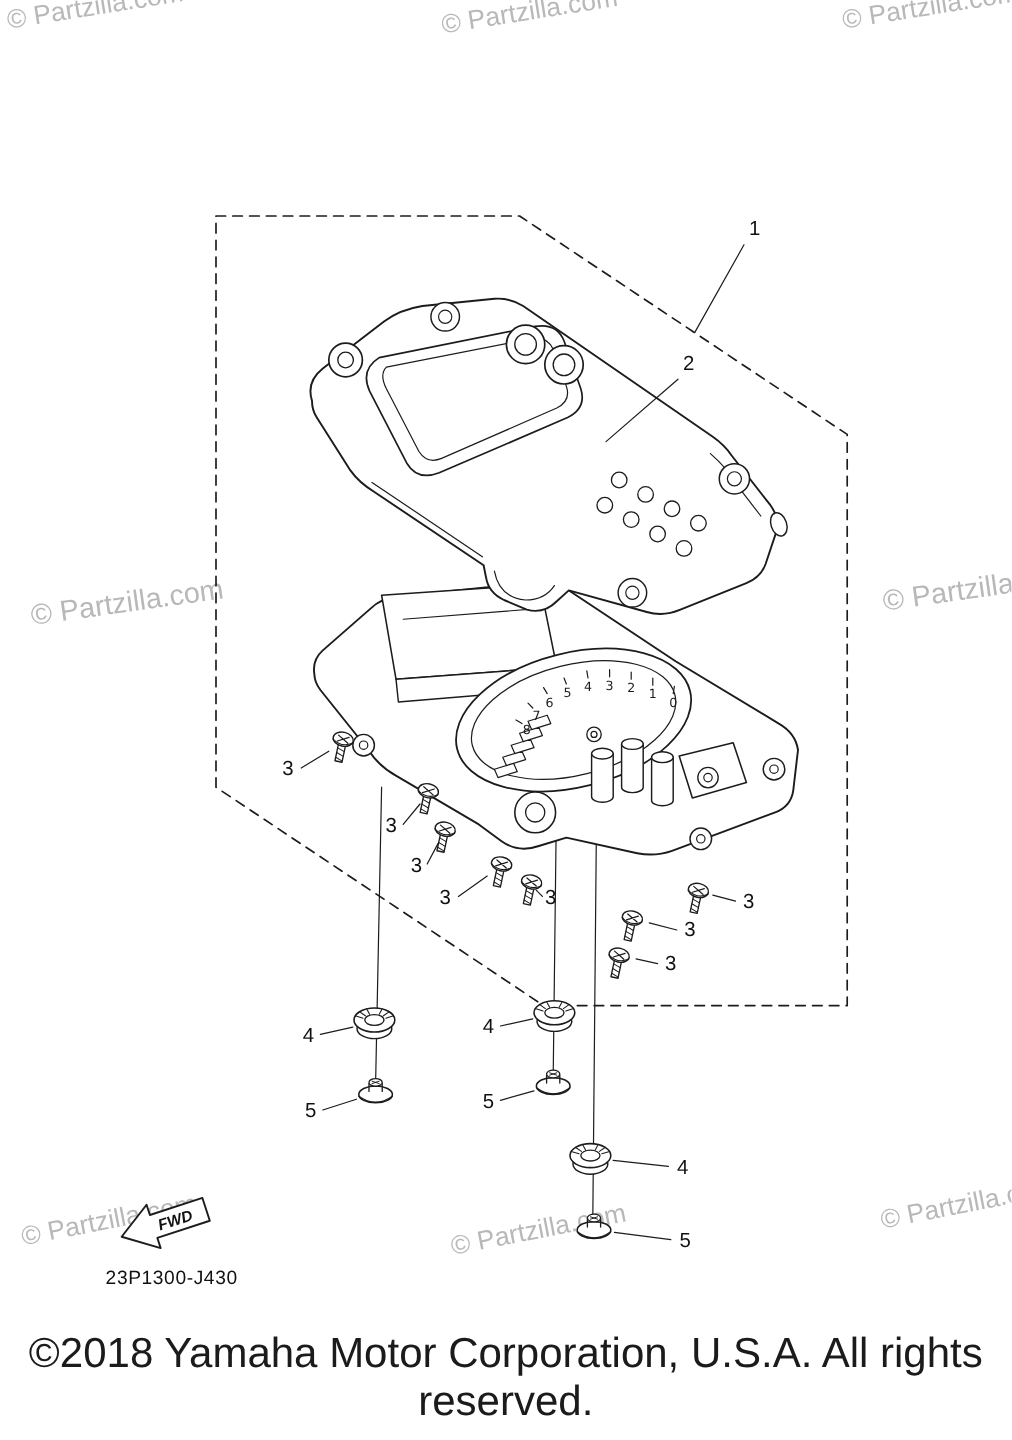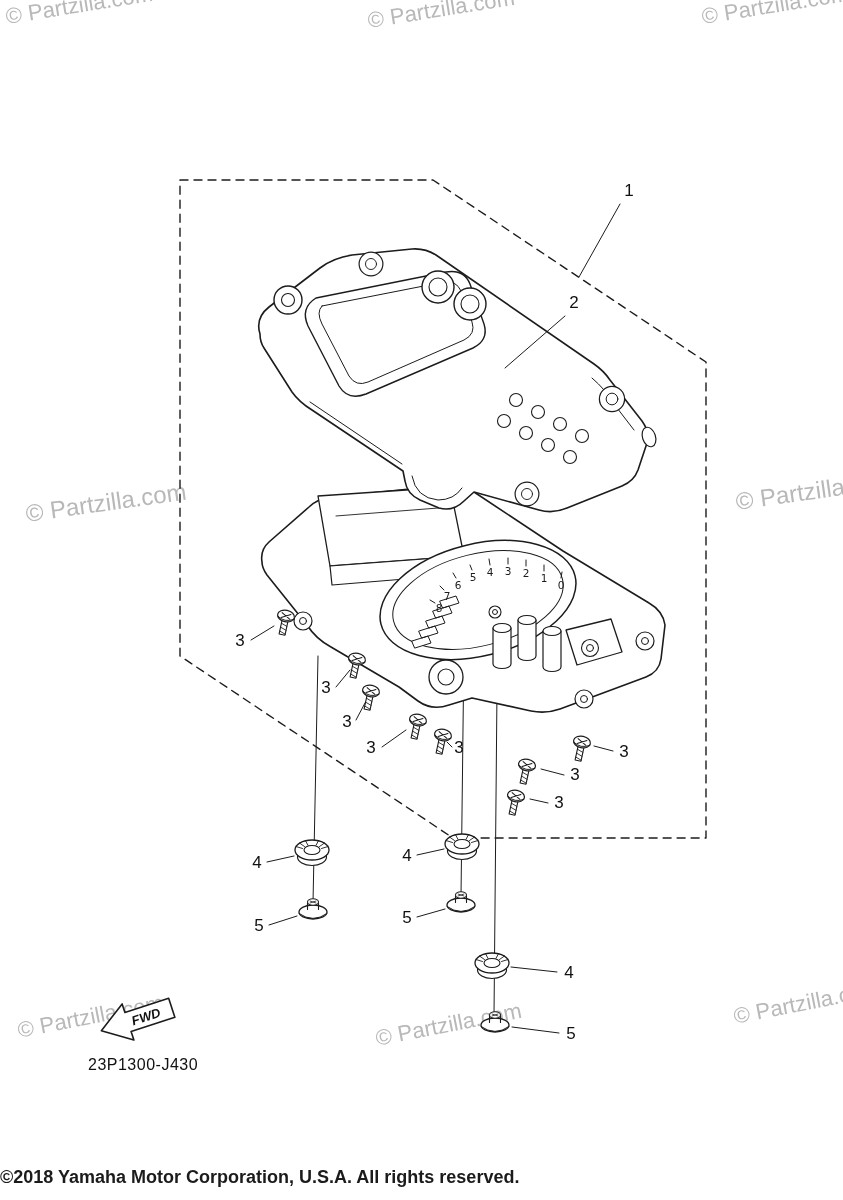--- a/index.html
+++ b/index.html
@@ -16,21 +16,21 @@
   .wm2 { top:8px;    left:368px; transform:rotate(-9deg); }
   .wm3 { top:4px;    left:702px; transform:rotate(-9deg); }
   .wm4 { top:500px;  left:26px;  transform:rotate(-8deg);  font-size:24px; }
   .wm5 { top:488px;  left:736px; transform:rotate(-8deg);  font-size:24px; }
   .wm6 { top:1018px; left:18px;  transform:rotate(-11deg); }
   .wm7 { top:1026px; left:376px; transform:rotate(-11deg); }
   .wm8 { top:1004px; left:734px; transform:rotate(-11deg); }
   .diagram-svg { position:absolute; top:0; left:0; z-index:1; }
   .footer {
     position:absolute; bottom:12px; left:0; width:100%;
-    font-size:18px; color:#1b1b1b; z-index:2;font-weight:bold;
+    text-align:center; font-size:35px; color:#1b1b1b; z-index:2;
   }
   svg text { stroke:none; }
   .part-label { font-size:17px; fill:#111; text-anchor:middle; font-family:"Liberation Sans",sans-serif; }
   .gauge-num  { font-size:10.5px; fill:#1c1c1c; text-anchor:middle; font-family:"DejaVu Sans",sans-serif; }
   .code-text  { font-size:16px; fill:#111; letter-spacing:0.5px; font-family:"Liberation Sans",sans-serif; }
   .fwd-text   { font-size:13px; font-weight:bold; font-style:italic; fill:#111; font-family:"Liberation Sans",sans-serif; }
 </style>
 </head>
 <body>
 

